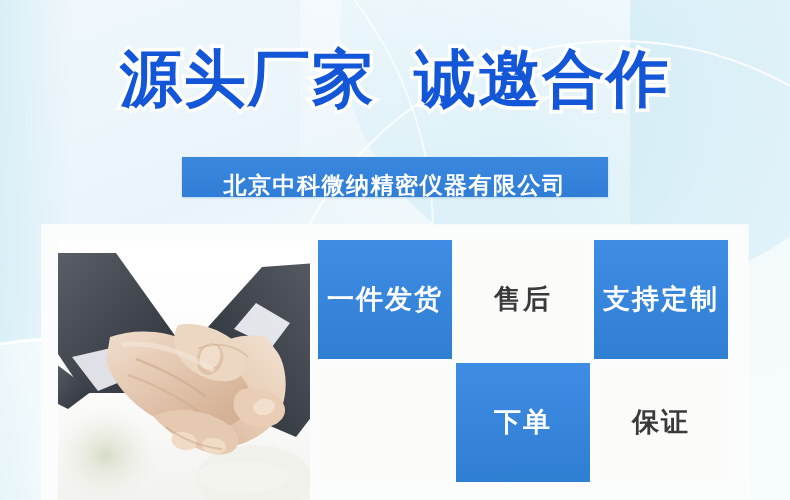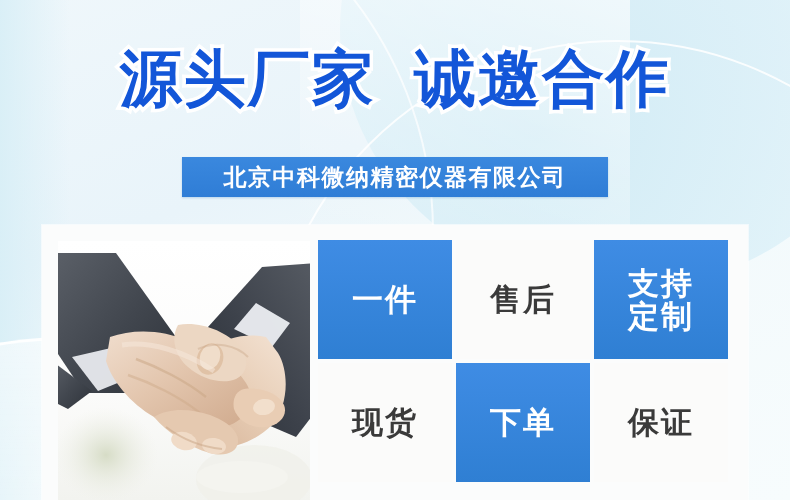--- a/index.html
+++ b/index.html
@@ -97,21 +97,21 @@
 
   
   #subtitle-bar {
     position: absolute;
     left: 182px;
     top: 157px;
     width: 426px;
     height: 40px;
     background: linear-gradient(180deg, #3a88de 0%, #2f7dd6 100%);
     display: flex;
-    align-items: center;
+    align-items: flex-end;
     justify-content: center;
     box-shadow: 0 1px 2px rgba(40,110,190,0.25);
   }
   #subtitle-text {
     color: #ffffff;
     font-size: 23px;
     font-weight: bold;
     letter-spacing: 1.5px;
     line-height: 23px;
   }
@@ -146,24 +146,23 @@
     top: 240px;
     width: 410px;
     height: 242px;
     display: grid;
     grid-template-columns: repeat(3, 1fr);
     grid-template-rows: repeat(2, 1fr);
     gap: 4px;
   }
   .cell {
     display: flex;
-    flex-direction: column;
     align-items: center;
     justify-content: center;
-    font-size: 31px;
+    font-size: 27px;
     font-weight: bold;
     line-height: 33px;
     letter-spacing: 2px;
   }
   .cell .l1, .cell .l2 { display: block; }
   .cell.blue {
     background: linear-gradient(180deg, #3f8ce4 0%, #2f7fd3 100%);
     color: #ffffff;
   }
   .cell.plain {
@@ -267,33 +266,33 @@
 
       <path d="M64 104 C92 100 126 110 156 130" stroke="#f6e8da" stroke-width="5" fill="none" opacity="0.55"></path>
       <ellipse cx="184" cy="236" rx="46" ry="16" fill="#f4f4ef"></ellipse>
     </svg>
   </div>
 
   <div id="feature-grid">
 
     <div class="cell blue">
       <span class="l1">一件</span>
+      <span class="l2">发货</span>
     </div>
 
     <div class="cell plain">
       <span class="l2">售后</span>
     </div>
 
     <div class="cell blue">
       <span class="l1">支持</span>
       <span class="l2">定制</span>
     </div>
 
     <div class="cell plain">
-      <span class="l1">现货</span>
     </div>
 
     <div class="cell blue">
       <span class="l1">下单</span>
     </div>
 
     <div class="cell plain">
       <span class="l2">保证</span>
     </div>
 

